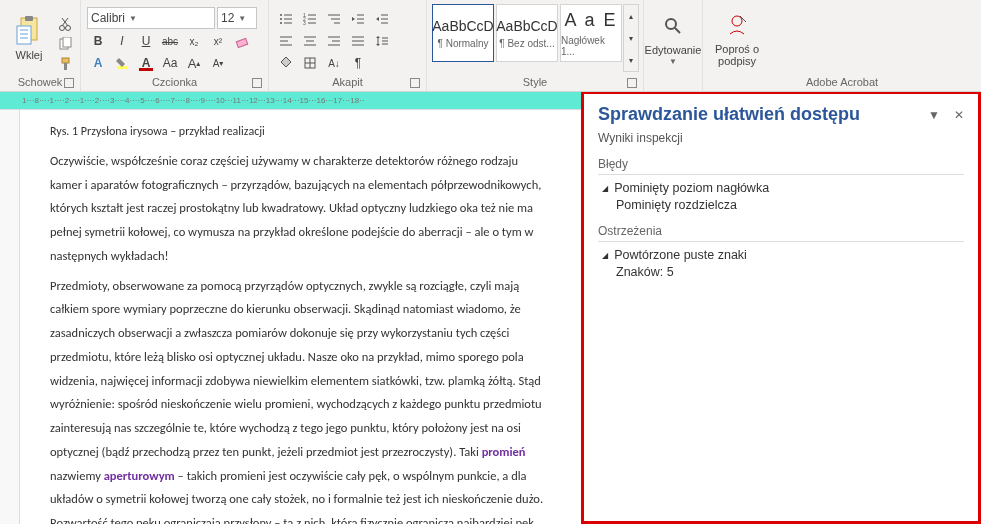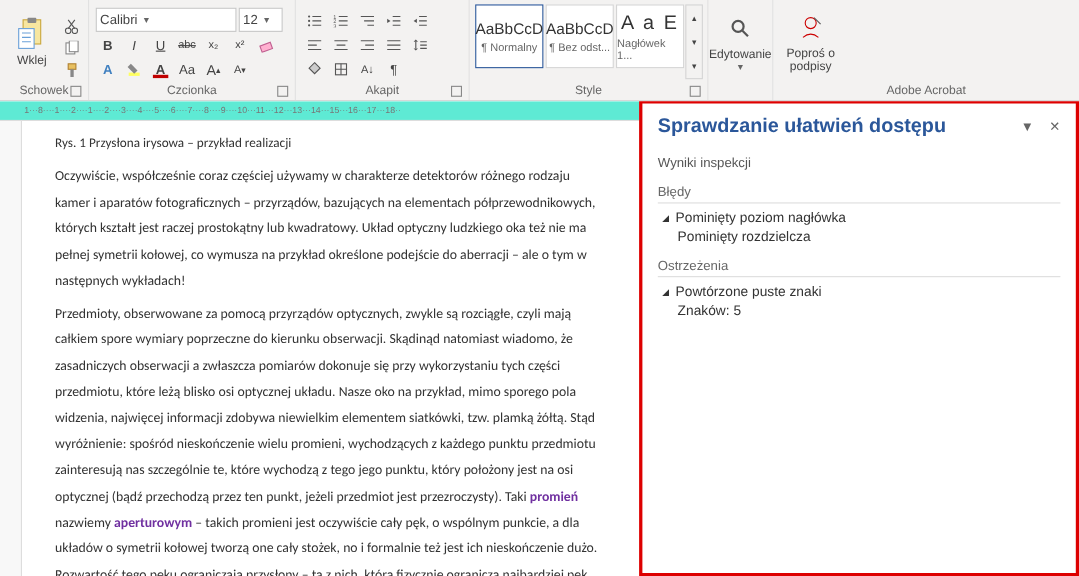--- a/index.html
+++ b/index.html
@@ -33,21 +33,21 @@
 .page p { margin-bottom: 6px; }
 .term { color: #7030a0; font-weight: bold; }
 .caption { font-size: 12px; margin-bottom: 8px; }
 
 .panel-wrap { width: 400px; border: 3px solid #d00; border-top-width: 2px; position: relative; }
 .panel { padding: 10px 14px 14px 14px; }
 .panel-hdr { display: flex; align-items: center; justify-content: space-between; }
 .panel-title { color: #2b579a; font-size: 18px; font-weight: 700; }
 .panel-ctrl { display: flex; gap: 14px; color: #666; }
 .panel-ctrl span { cursor: pointer; }
-.sub { margin-top: 16px; font-size: 12px; color: #555; }
+.sub { margin-top: 6px; font-size: 12px; color: #555; }
 .sect-hdr { margin-top: 12px; color: #666; font-size: 12px; border-bottom: 1px solid #ddd; padding-bottom: 3px; }
 .item { margin-top: 6px; margin-left: 4px; font-size: 12.5px; color: #333; }
 .item::before { content: "◢"; font-size: 8px; margin-right: 6px; position: relative; top: -1px; }
 .subitem { margin-left: 18px; font-size: 12.5px; color: #333; margin-top: 3px; }
 
 svg { display: block; }
 </style>
 </head>
 <body>
 

